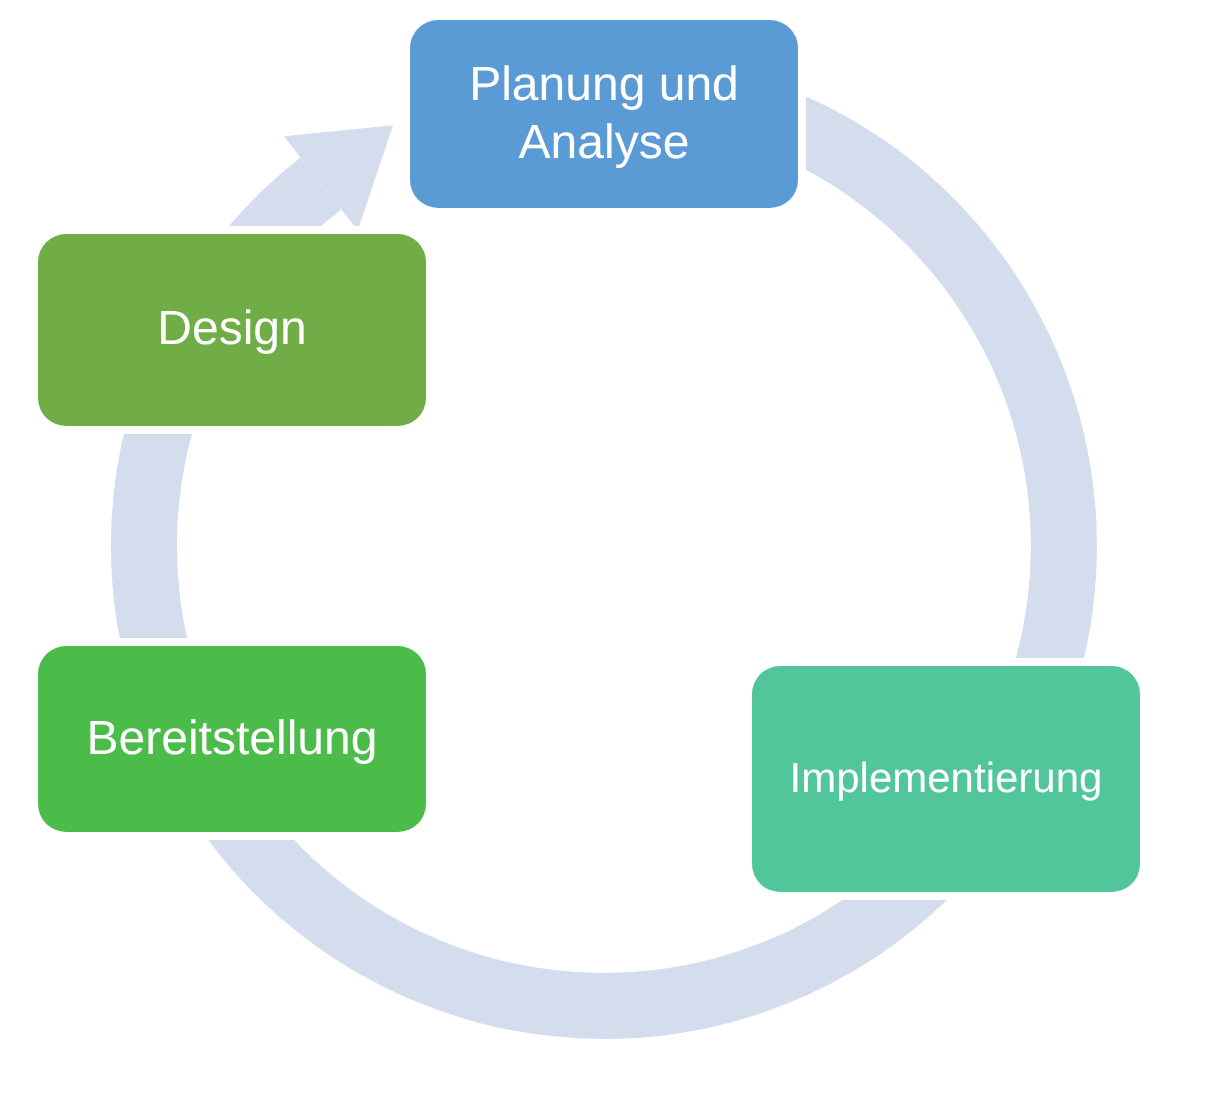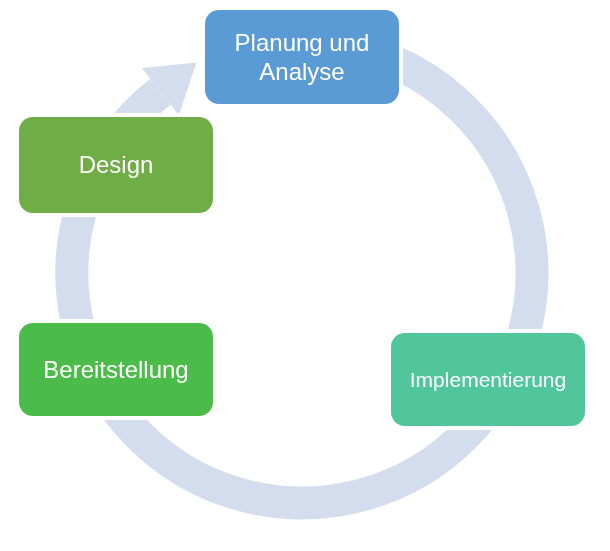--- a/index.html
+++ b/index.html
@@ -31,21 +31,21 @@
     justify-content: center;
     text-align: center;
     color: #ffffff;
     font-size: 24px;
     line-height: 1.22;
     padding: 4px 14px;
     box-sizing: border-box;
   }
   .node--planung        { left: 205px; top: 10px;  width: 194px; height: 94px; }
   .node--design         { left: 391px; top: 117px; width: 194px; height: 96px; }
-  .node--implementierung{ left: 391px; top: 333px; width: 194px; height: 93px; font-size: 21px; }
+  .node--implementierung{ left: 376px; top: 333px; width: 194px; height: 113px; font-size: 21px; }
   .node--testen         { left: 205px; top: 441px; width: 194px; height: 95px; }
   .node--bereitstellung { left: 19px;  top: 323px; width: 194px; height: 93px; }
   .node--wartung        { left: 19px;  top: 117px; width: 194px; height: 96px; }
   .node-label { display: inline-block; }
 </style>
 </head>
 <body>
 
 <div class="canvas">
 

